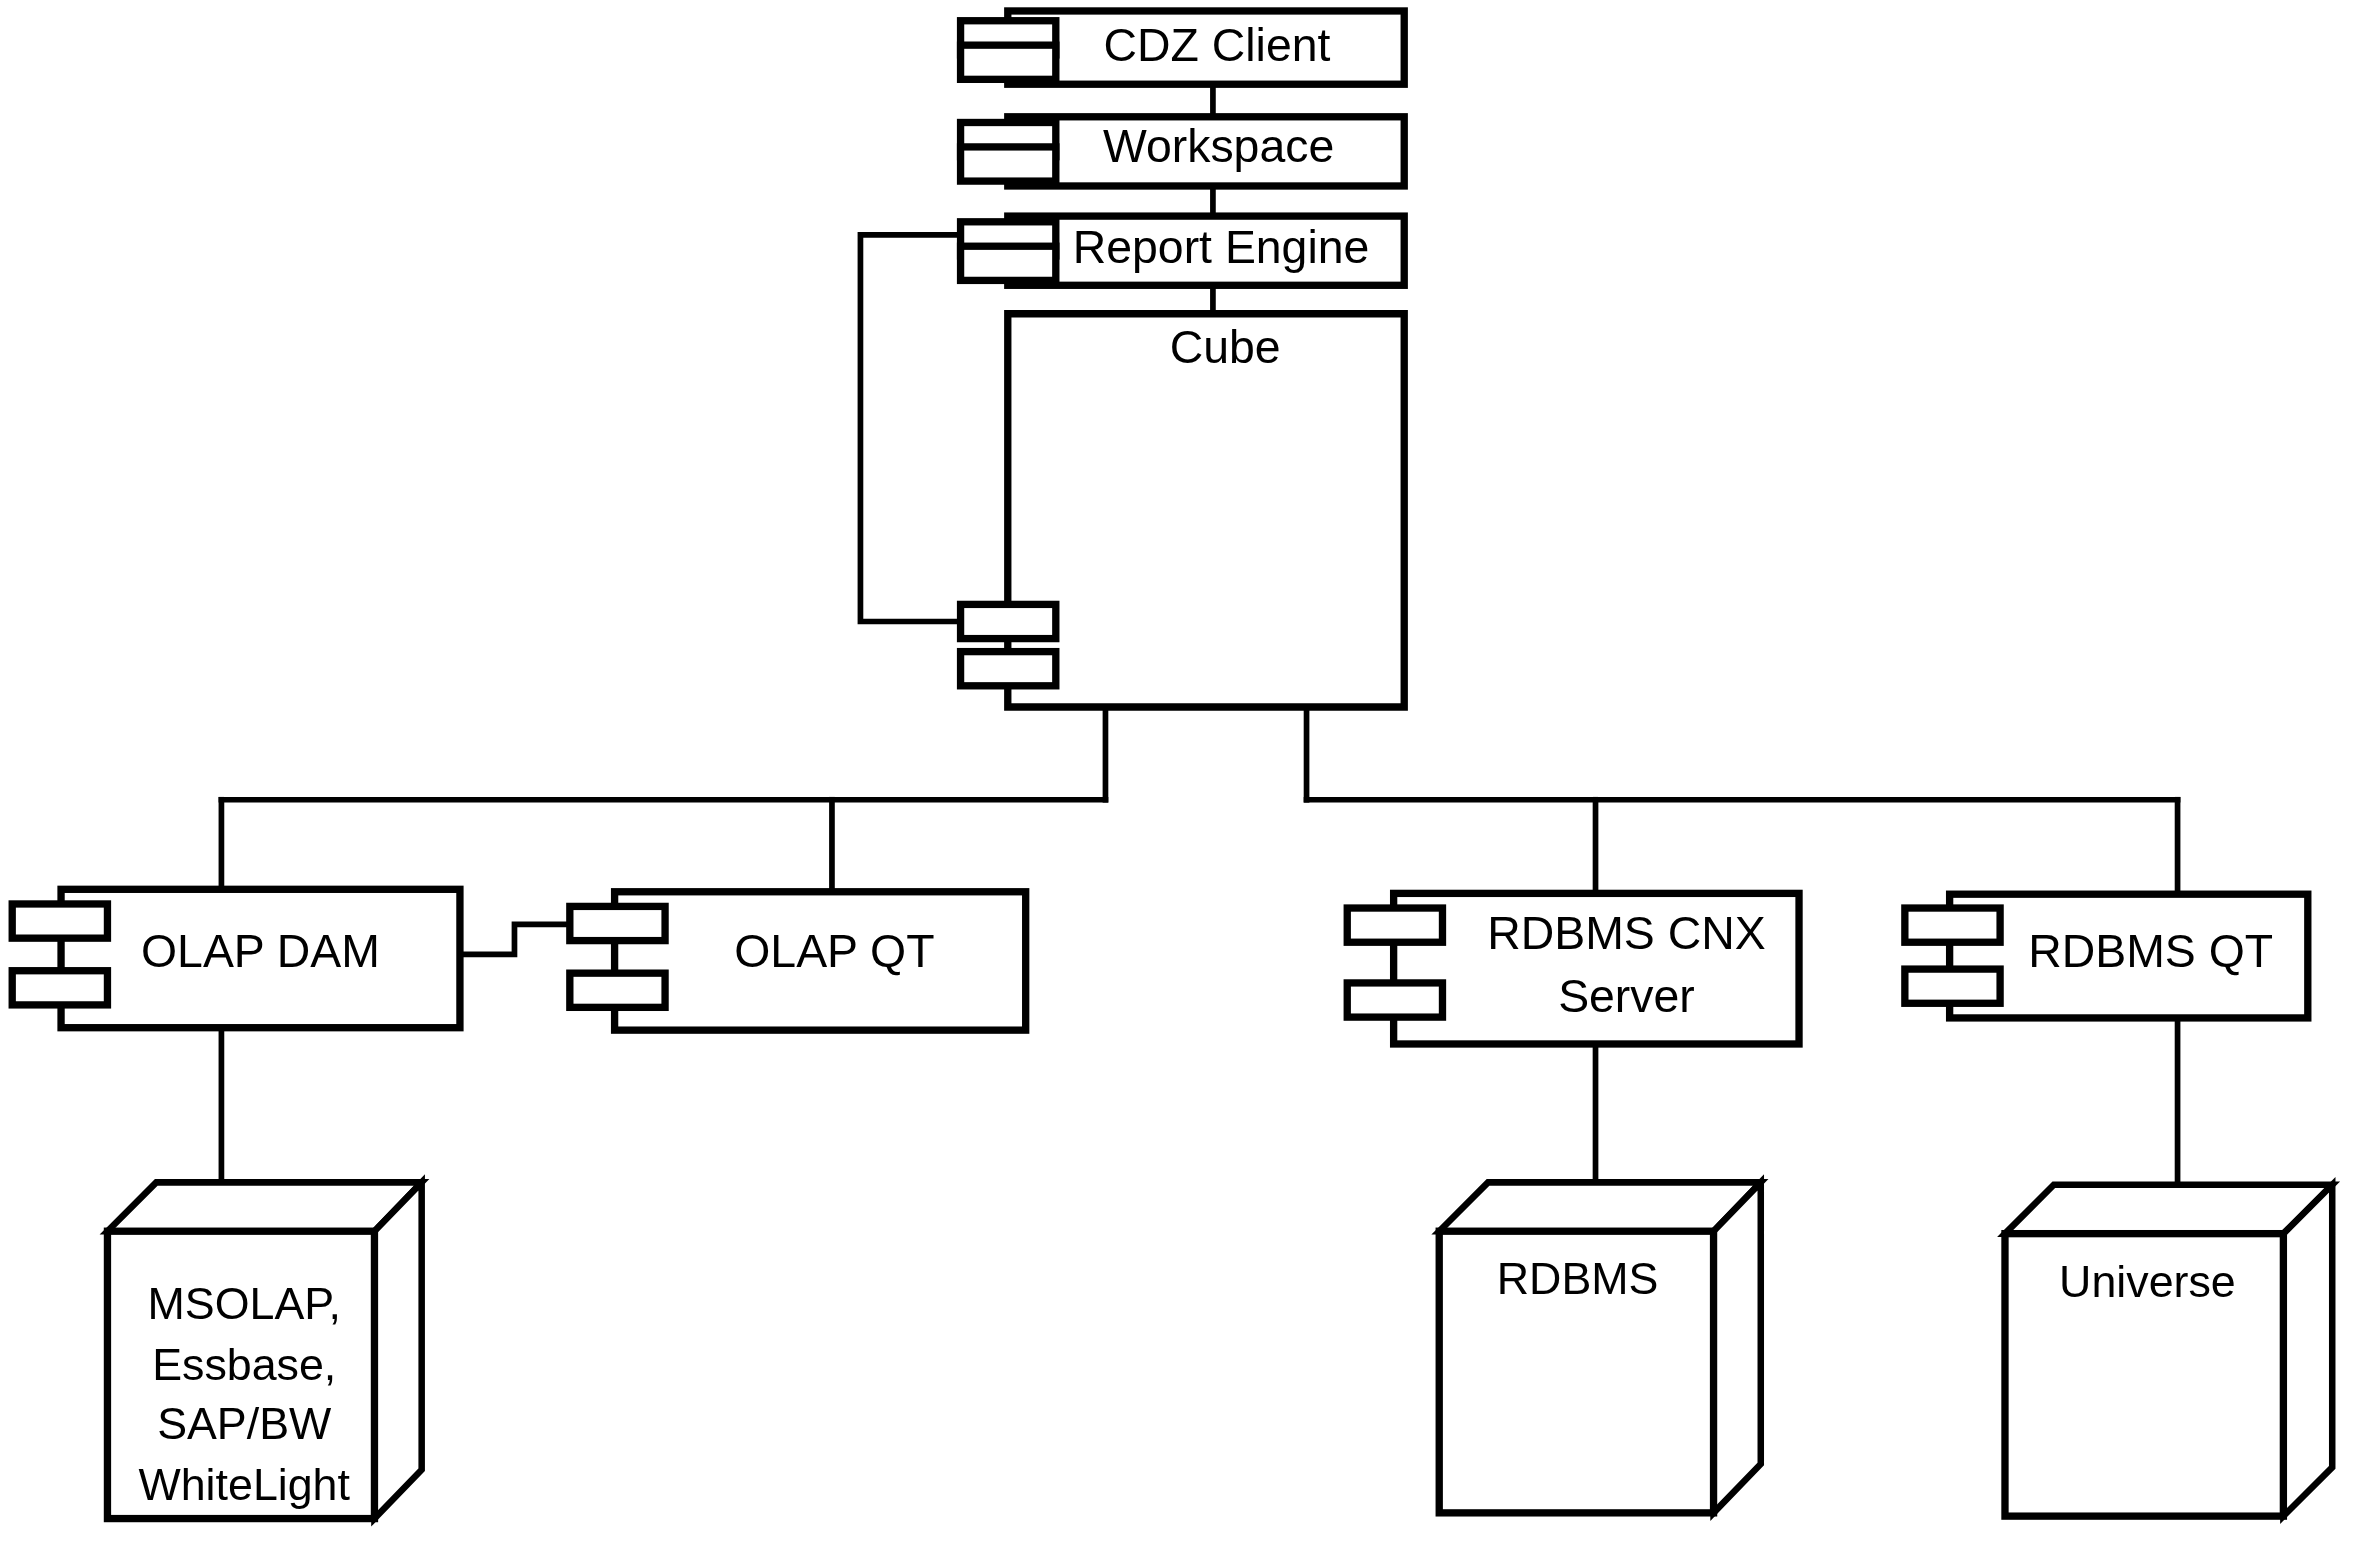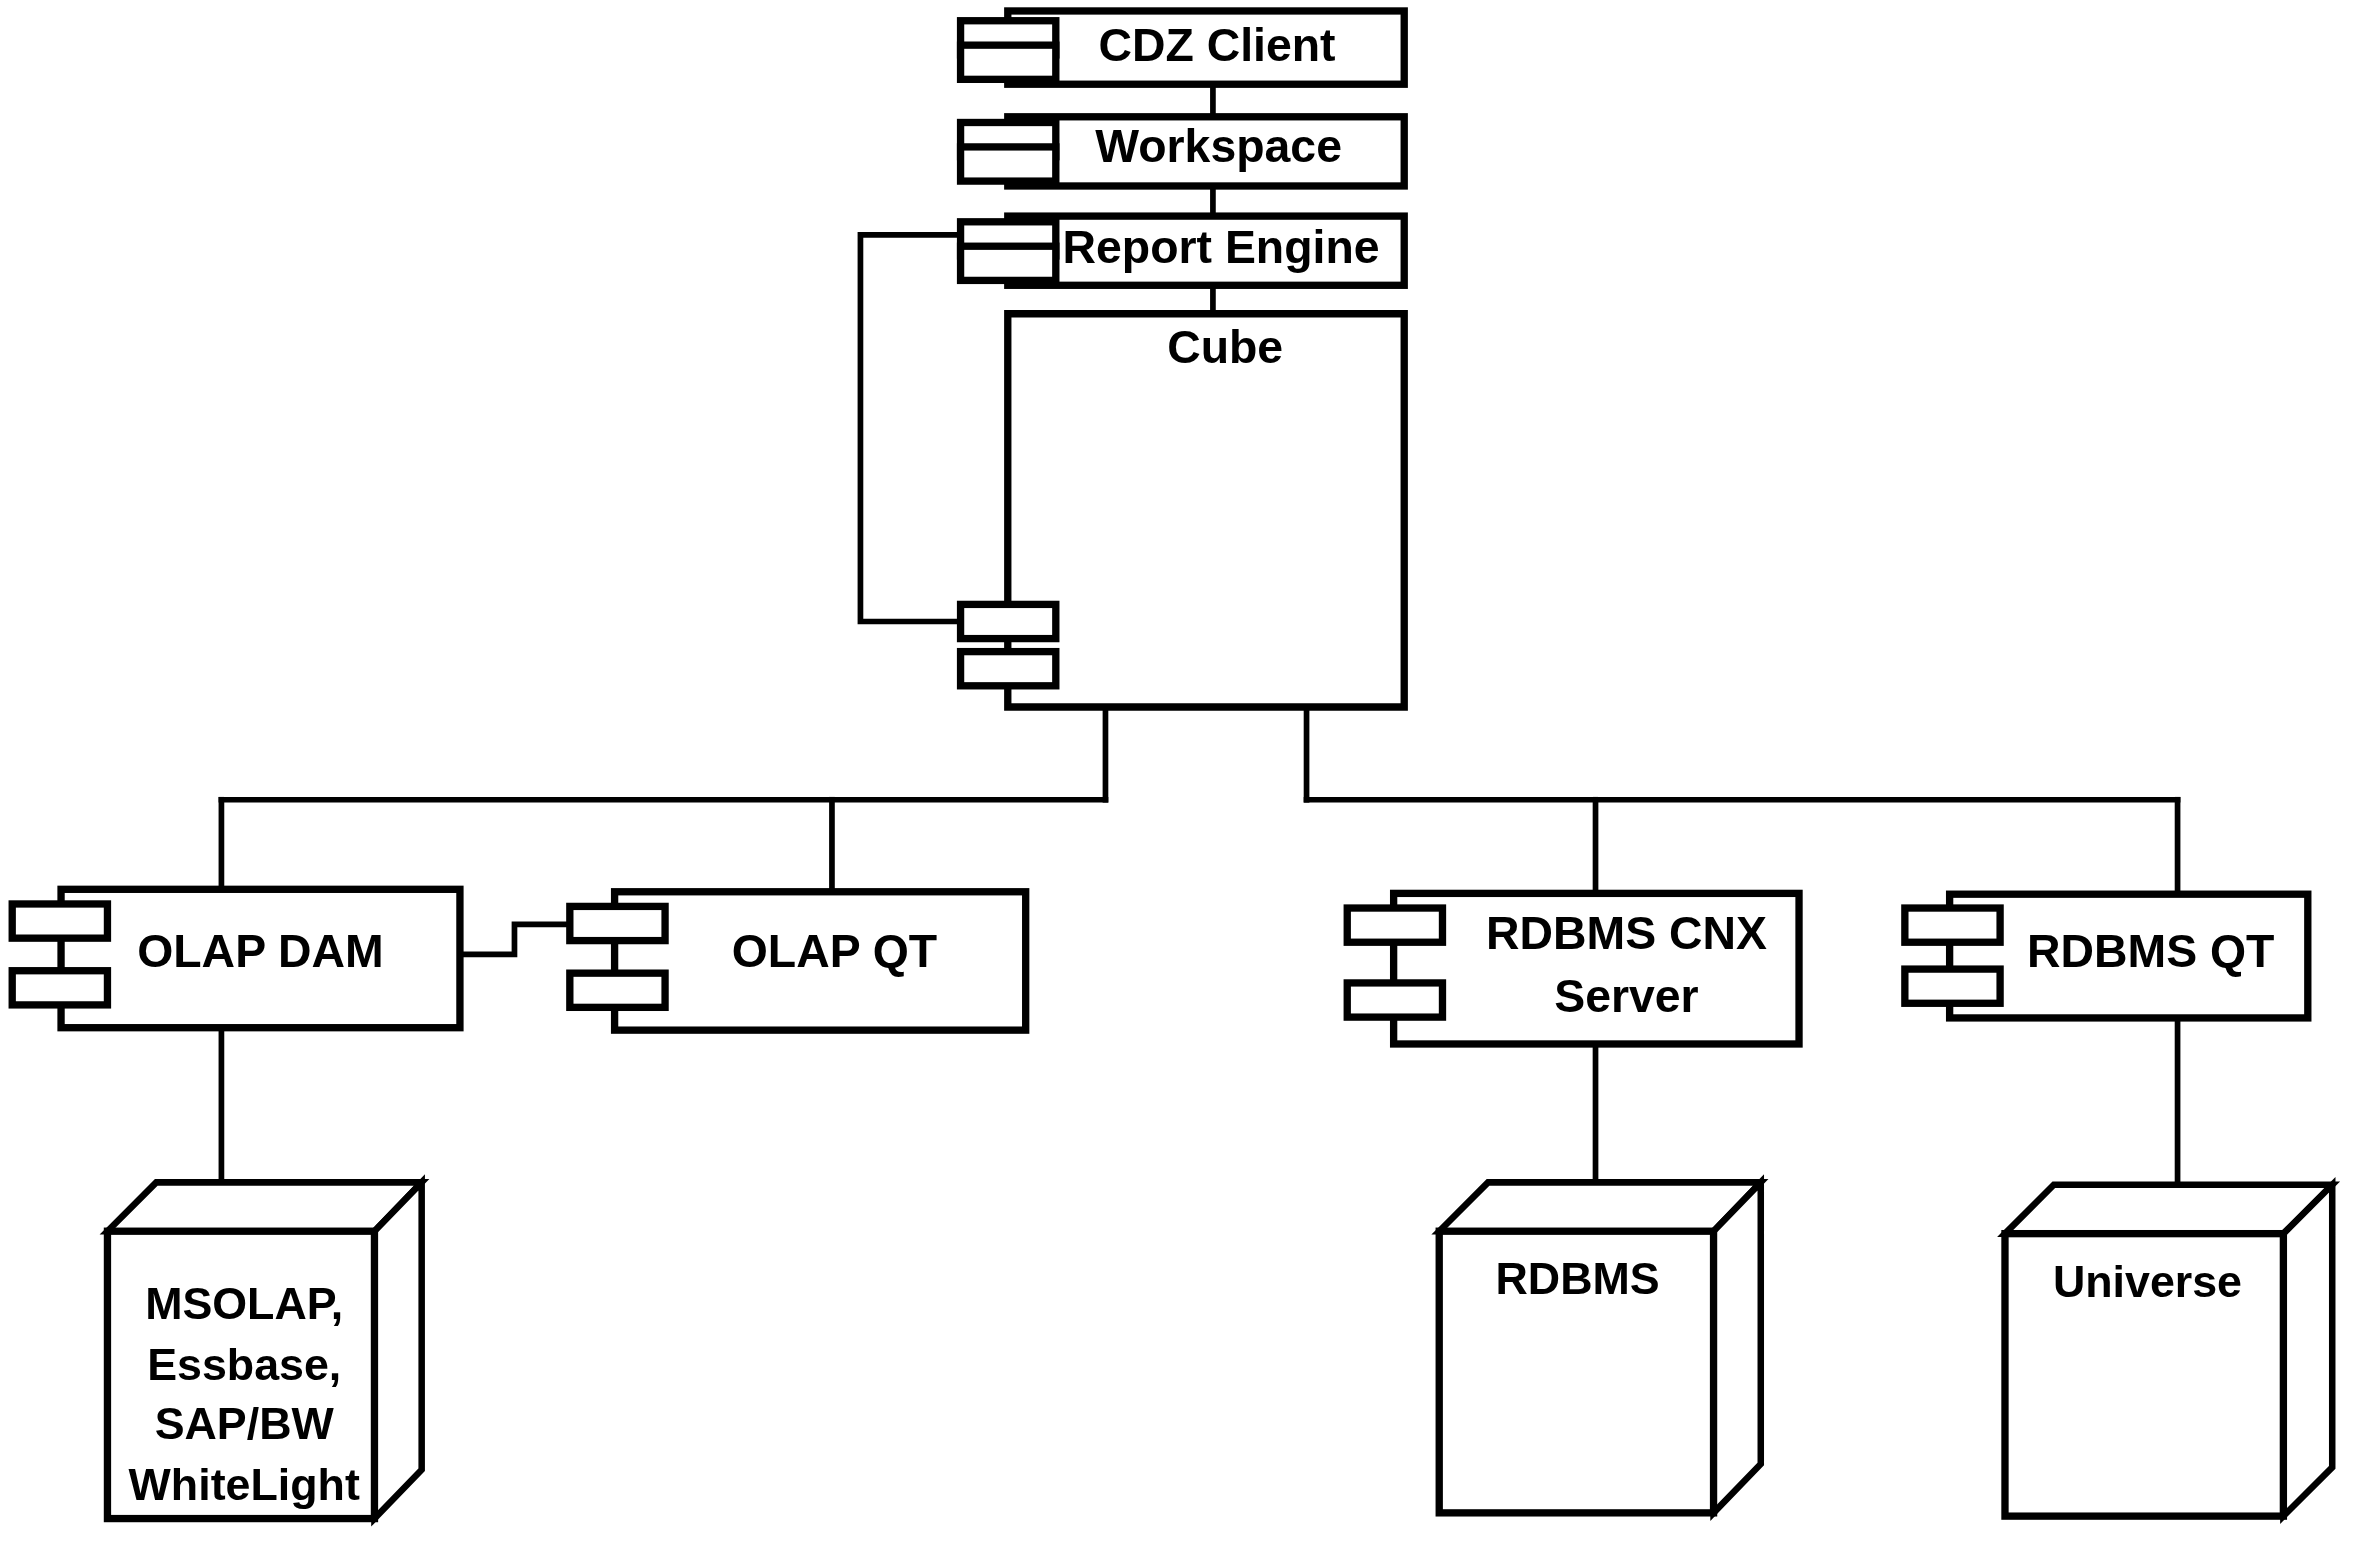--- a/index.html
+++ b/index.html
@@ -11,21 +11,20 @@
     width: 2377px;
     height: 1545px;
     font-family: "Liberation Sans", sans-serif;
     overflow: hidden;
   }
   #diagram-root {
     position: relative;
     width: 2377px;
     height: 1545px;
     background: #ffffff;
-    font-weight: bold;
   }
   svg.diagram {
     display: block;
     width: 2377px;
     height: 1545px;
   }
   .shape-fill {
     fill: #ffffff;
   }
   .stroke {

